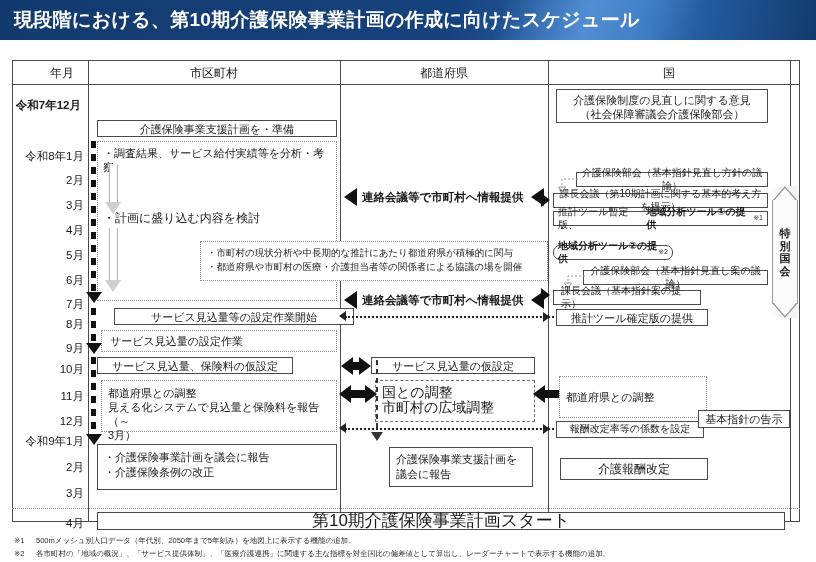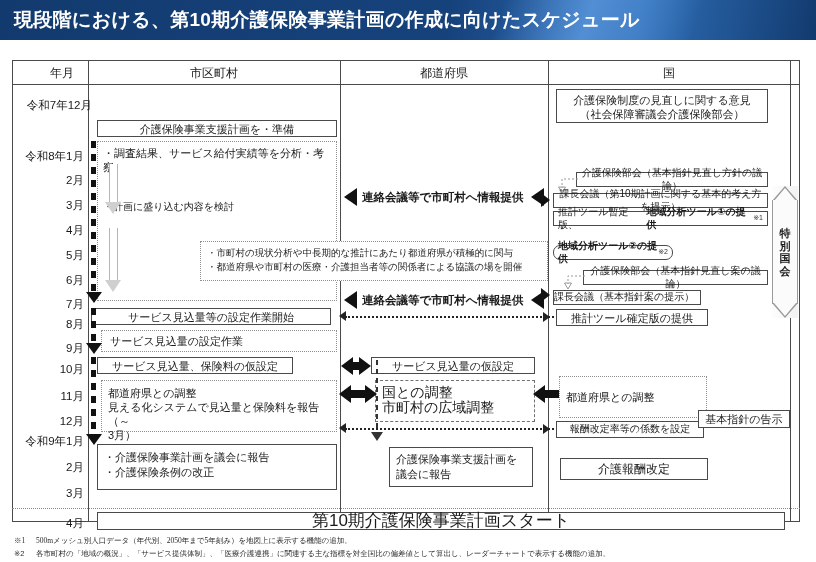--- a/index.html
+++ b/index.html
@@ -173,21 +173,21 @@
   <div class="vline" style="left:548px; top:60px; height:462px;"></div>
   <div class="vline" style="left:790px; top:60px; height:462px;"></div>
 
   <div class="dotline" style="left:12px; top:508px; width:788px;"></div>
 
   <div class="colhead" style="left:12px; top:64px; width:76px;margin-left:12px;">年月</div>
   <div class="colhead" style="left:88px; top:64px; width:252px;">市区町村</div>
   <div class="colhead" style="left:340px; top:64px; width:208px;">都道府県</div>
   <div class="colhead" style="left:548px; top:64px; width:242px;">国</div>
 
-  <div class="month" style="left:20px; top:99px;">令和7年12月</div>
+  <div class="month" style="left:9px; top:99px;font-weight:bold;">令和7年12月</div>
   <div class="month" style="left:12px; top:150px;">令和8年1月</div>
   <div class="month" style="left:12px; top:174px;">2月</div>
   <div class="month" style="left:12px; top:199px;">3月</div>
   <div class="month" style="left:12px; top:224px;">4月</div>
   <div class="month" style="left:12px; top:249px;">5月</div>
   <div class="month" style="left:12px; top:274px;">6月</div>
   <div class="month" style="left:12px; top:298px;">7月</div>
   <div class="month" style="left:12px; top:318px;">8月</div>
   <div class="month" style="left:12px; top:342px;">9月</div>
   <div class="month" style="left:12px; top:363px;">10月</div>
@@ -195,33 +195,33 @@
   <div class="month" style="left:12px; top:415px;">12月</div>
   <div class="month" style="left:12px; top:435px;">令和9年1月</div>
   <div class="month" style="left:12px; top:461px;">2月</div>
   <div class="month" style="left:12px; top:487px;">3月</div>
   <div class="month" style="left:12px; top:517px;">4月</div>
 
   <div class="box center" style="left:97px; top:120px; width:240px; height:17px;">介護保険事業支援計画を・準備</div>
 
   <div class="box dashed top left" style="left:97px; top:141px; width:240px; height:160px; display:block; padding:4px 5px;">
     <span class="ml" style="font-size:11px; line-height:14px;">・調査結果、サービス給付実績等を分析・考察</span>
-    <span class="ml" style="font-size:10px; line-height:14px; position:absolute; left:5px; top:58px;">・計画に盛り込む内容を検討</span>
+    <span class="ml" style="font-size:12px; line-height:14px; position:absolute; left:5px; top:69px;">・計画に盛り込む内容を検討</span>
   </div>
 
   <div class="grey-arrow" style="left:105px; top:164px; width:17px; height:50px;">
     <div class="gstem"></div>
       <div class="ghead"></div>
   </div>
   <div class="grey-arrow" style="left:105px; top:228px; width:17px; height:64px;">
     <div class="gstem"></div>
       <div class="ghead"></div>
   </div>
 
-  <div class="box center" style="left:91px; top:308px; width:240px; height:17px;text-align:center;">サービス見込量等の設定作業開始</div>
+  <div class="box center" style="left:114px; top:308px; width:240px; height:17px;text-align:center;">サービス見込量等の設定作業開始</div>
 
   <div class="box dashed left" style="left:101px; top:330px; width:236px; height:22px; padding-left:8px;">サービス見込量の設定作業</div>
 
   <div class="box center" style="left:97px; top:357px; width:196px; height:17px;">サービス見込量、保険料の仮設定</div>
 
   <div class="box dashed top left" style="left:101px; top:380px; width:236px; height:52px; display:block; padding:5px 6px; font-size:11px; line-height:14px;">
     <span class="ml">都道府県との調整</span>
     <span class="ml">見える化システムで見込量と保険料を報告（～</span>
     <span class="ml">3月）</span>
   </div>
@@ -313,21 +313,21 @@
     <b>地域分析ツール②の提供</b>
       <span class="sup">※2</span>
   </div>
 
   <div class="box small center" style="left:583px; top:270px; width:185px; height:15px;">介護保険部会（基本指針見直し案の議論）</div>
   <svg class="elbow" style="left:561px; top:273px; width:24px; height:18px;" viewBox="0 0 24 18">
     <path d="M24 3 L7 3 L7 11" stroke="#999" stroke-width="1" fill="none" stroke-dasharray="2,2"></path>
     <path d="M3.5 10 L10.5 10 L7 16 Z" fill="none" stroke="#999" stroke-width="1"></path>
   </svg>
 
-  <div class="box small left" style="left:553px; top:290px; width:148px; height:15px; padding-left:0;">課長会議（基本指針案の提示）</div>
+  <div class="box small left" style="left:553px; top:290px; width:148px; height:15px; padding-left:7px;">課長会議（基本指針案の提示）</div>
 
   <div class="box center" style="left:556px; top:309px; width:152px; height:17px; font-size:11px;">推計ツール確定版の提供</div>
 
   <div class="box dashed left" style="left:559px; top:376px; width:148px; height:42px; padding-left:6px; font-size:11px;">都道府県との調整</div>
 
   <div class="box small center" style="left:556px; top:421px; width:148px; height:17px;">報酬改定率等の係数を設定</div>
 
   <div class="box center" style="left:698px; top:410px; width:92px; height:18px; font-size:11px;">基本指針の告示</div>
 
   <div class="box center" style="left:560px; top:458px; width:148px; height:22px; font-size:12px;">介護報酬改定</div>
@@ -344,20 +344,20 @@
     <div class="vtext">
       <span>特</span>
       <span>別</span>
       <span>国</span>
       <span>会</span>
     </div>
   </div>
 
   <div class="box center" style="left:97px; top:512px; width:688px; height:18px; font-size:17px;">第10期介護保険事業計画スタート</div>
 
-  <div class="footnote" style="left:14px; top:535px;font-family:Liberation Serif, serif;">
+  <div class="footnote" style="left:14px; top:535px;">
     <span class="mk">※1</span><span>500mメッシュ別人口データ（年代別、2050年まで5年刻み）を地図上に表示する機能の追加。</span>
   </div>
   <div class="footnote" style="left:14px; top:548px;">
     <span class="mk">※2</span><span>各市町村の「地域の概況」、「サービス提供体制」、「医療介護連携」に関連する主な指標を対全国比の偏差値として算出し、レーダーチャートで表示する機能の追加。</span>
   </div>
 
 </div>
 
 </body></html>

